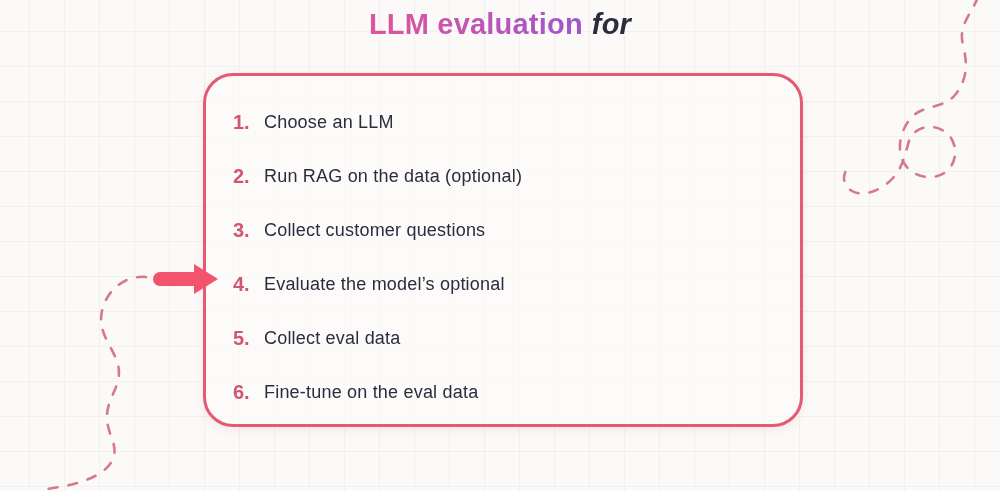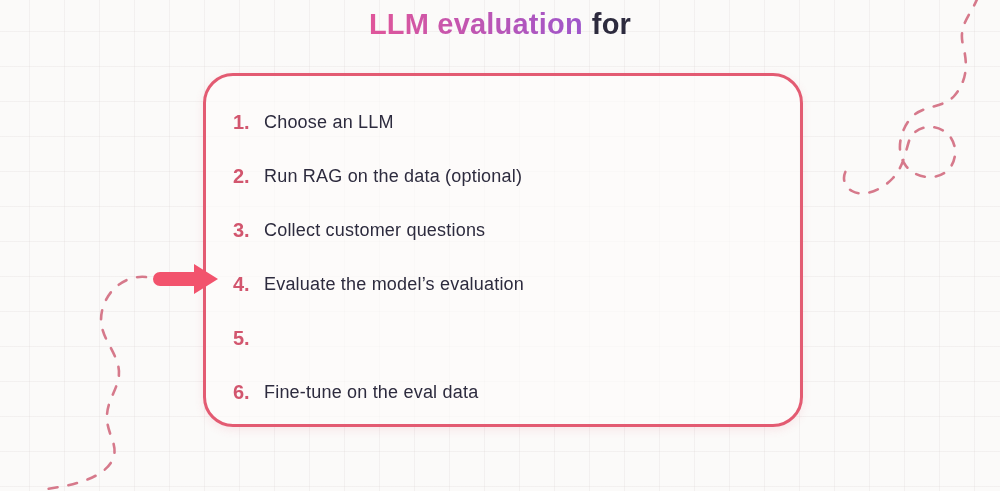--- a/index.html
+++ b/index.html
@@ -31,21 +31,21 @@
     font-size: 29px;
     font-weight: 700;
     letter-spacing: 0.2px;
   }
   .title .hl {
     background: linear-gradient(90deg, #e0569a, #9e56cb);
     -webkit-background-clip: text;
     background-clip: text;
     color: transparent;
   }
-  .title .dark { color: #2d2b3e; }
+  .title .dark { color: #2d2b3e; font-style: italic; }
   .title .underlined { position: relative; color: #2d2b3e; }
   .wave {
     position: absolute;
     left: -2px;
     top: calc(100% + 2px);
     width: calc(100% + 4px);
     height: 12px;
     display: block;
   }
 
@@ -119,24 +119,25 @@
       <li class="step">
         <span class="num">2.</span>
         <span class="label">Run RAG on the data (optional)</span>
       </li>
       <li class="step">
         <span class="num">3.</span>
         <span class="label">Collect customer questions</span>
       </li>
       <li class="step">
         <span class="num">4.</span>
-        <span class="label">Evaluate the model’s evaluation</span>
+        <span class="label">Evaluate the model’s optional</span>
       </li>
       <li class="step">
         <span class="num">5.</span>
+        <span class="label">Collect eval data</span>
       </li>
       <li class="step">
         <span class="num">6.</span>
         <span class="label">Fine-tune on the eval data</span>
       </li>
     </ol>
   </div>
 
   <svg class="overlay" width="1000" height="491" viewBox="0 0 1000 491" aria-hidden="true">
 

